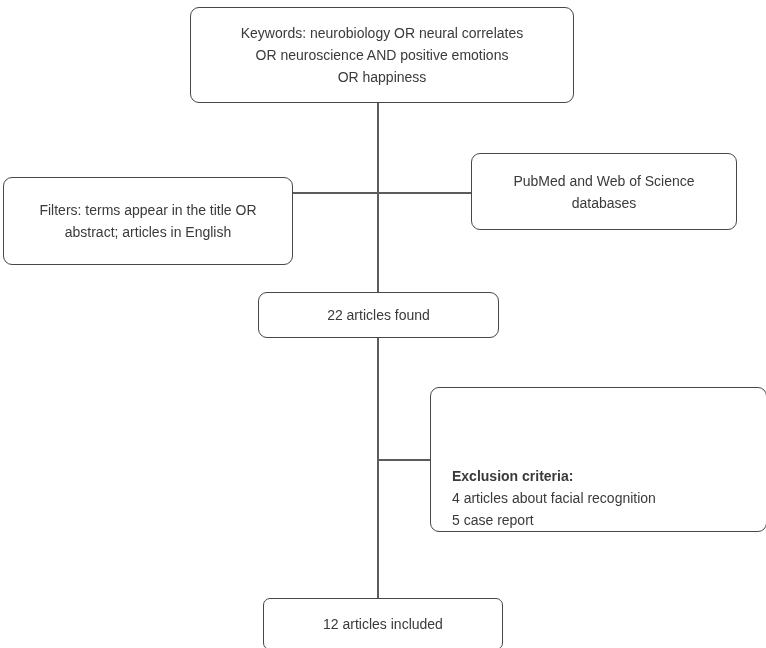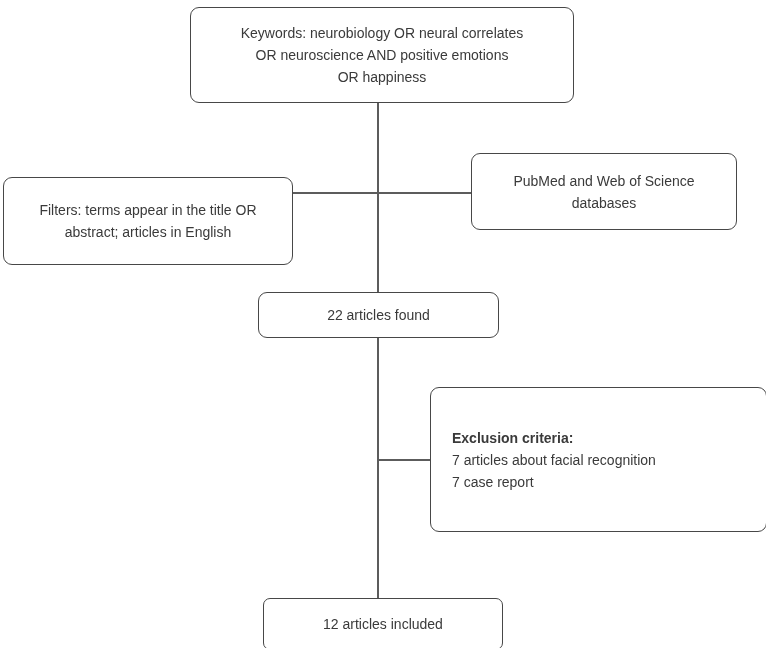--- a/index.html
+++ b/index.html
@@ -47,21 +47,21 @@
     padding-right: 8px;
     text-align: left;
   }
   .exclusion-title { font-weight: 700; }
 
   
   #keywords-box  { left: 190px; top: 7px;   width: 384px; height: 96px; }
   #filters-box   { left: 3px;   top: 154px; width: 290px; height: 88px; margin-top: 23px; }
   #databases-box { left: 471px; top: 153px; width: 266px; height: 77px; }
   #found-box     { left: 258px; top: 292px; width: 241px; height: 46px; }
-  #exclusion-box { left: 430px; top: 387px; width: 337px; height: 145px; }
+  #exclusion-box { left: 430px; top: 387px; width: 337px; height: 145px; align-items: flex-end; }
   #included-box  { left: 263px; top: 598px; width: 240px; height: 52px; border-radius: 7px; }
 
   
   #conn-top-to-found      { left: 377px; top: 103px; height: 189px; }
   #conn-filters-databases { left: 293px; top: 192px; width: 178px; }
   #conn-found-to-included { left: 377px; top: 338px; height: 260px; }
   #conn-to-exclusion      { left: 378px; top: 459px; width: 52px; }
 </style>
 </head>
 <body>
@@ -89,22 +89,22 @@
 databases</span>
   </div>
 
   <div class="box center" id="found-box">
     <span>22 articles found</span>
   </div>
 
   <div class="box" id="exclusion-box">
     <div class="exclusion-content">
       <div class="exclusion-title">Exclusion criteria:</div>
-      <div class="exclusion-item">7 articles about facial recognition</div>
-      <div class="exclusion-item">7 case report</div>
+      <div class="exclusion-item">4 articles about facial recognition</div>
+      <div class="exclusion-item">5 case report</div>
     </div>
   </div>
 
   <div class="box center" id="included-box">
     <span>12 articles included</span>
   </div>
 
 </div>
 
 </body></html>

